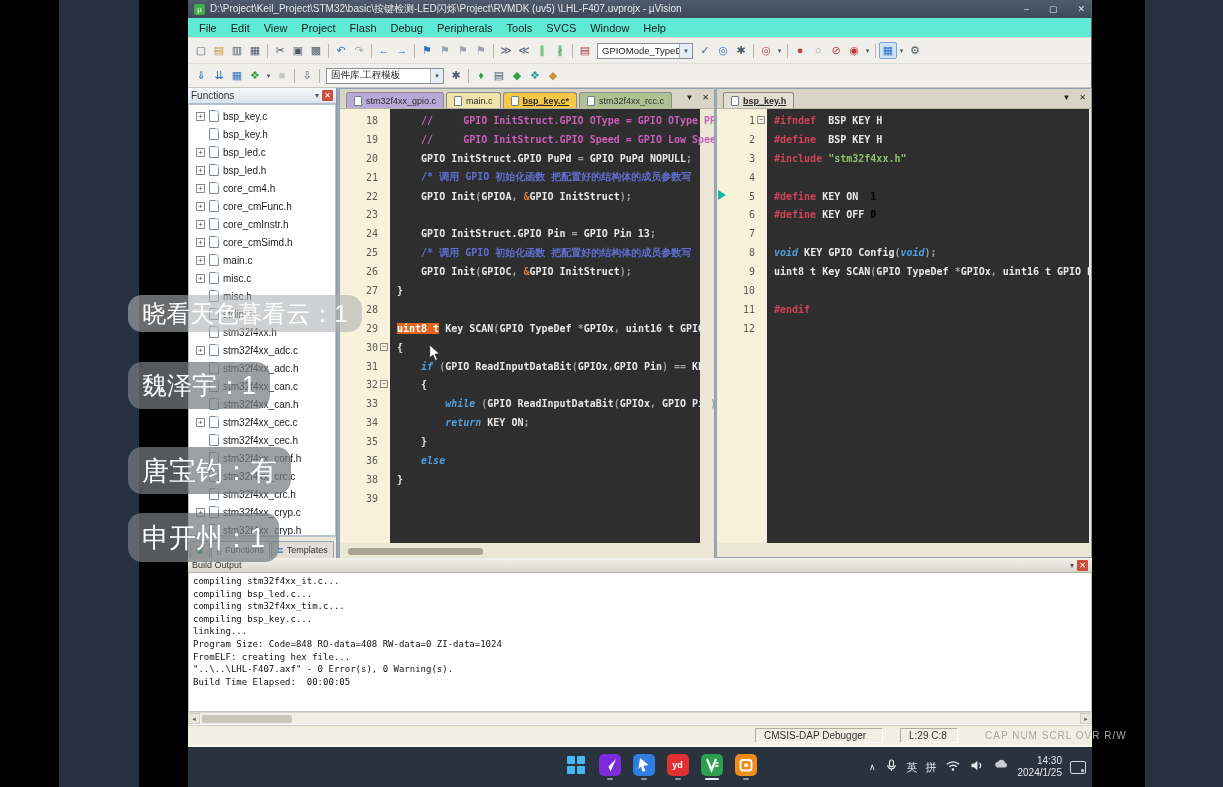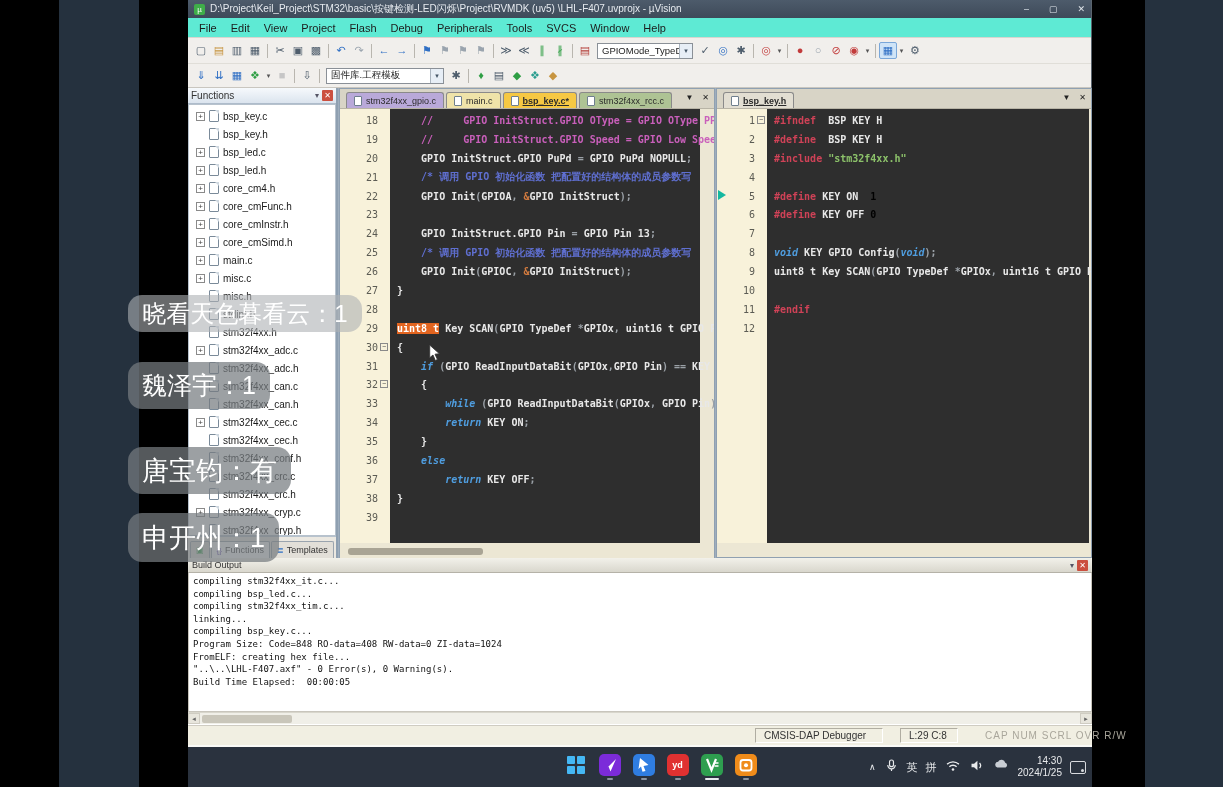--- a/index.html
+++ b/index.html
@@ -561,24 +561,20 @@
                 </div>
                 <div class="crow">
                   <span class="ln">35</span>
                   <div class="ct"><span class="sc-c">    }</span></div>
                 </div>
                 <div class="crow">
                   <span class="ln">36</span>
                   <div class="ct"><span class="sc-k">    else</span></div>
                 </div>
                 <div class="crow">
-                  <span class="ln">37</span>
-                  <div class="ct"><span class="sc-k">        return </span><span class="sc-c">KEY_OFF</span><span class="sc-o">;</span></div>
-                </div>
-                <div class="crow">
                   <span class="ln">38</span>
                   <div class="ct"><span class="sc-c">}</span></div>
                 </div>
                 <div class="crow">
                   <span class="ln">39</span>
                   <div class="ct"></div>
                 </div>
               </div>
           </div>
           <div class="ed-hscroll">
@@ -659,22 +655,22 @@
       <div class="bpanel">
         <div class="bpanel-hd">
           <span class="bpanel-title">Build Output</span>
           <span class="fpanel-pin">▾</span>
           <span class="fpanel-x">✕</span>
         </div>
         <div class="bbody">
             <div class="bline">compiling stm32f4xx_it.c...</div>
             <div class="bline">compiling bsp_led.c...</div>
             <div class="bline">compiling stm32f4xx_tim.c...</div>
+            <div class="bline">compiling bsp_key.c...</div>
             <div class="bline">linking...</div>
-            <div class="bline">compiling bsp_key.c...</div>
             <div class="bline">Program Size: Code=848 RO-data=408 RW-data=0 ZI-data=1024</div>
             <div class="bline">FromELF: creating hex file...</div>
             <div class="bline">"..\..\LHL-F407.axf" - 0 Error(s), 0 Warning(s).</div>
             <div class="bline">Build Time Elapsed:  00:00:05</div>
           </div>
         <div class="bscroll">
           <div class="barrow">◄</div>
           <div class="bthumb"></div>
           <div class="barrow r">►</div>
         </div>

